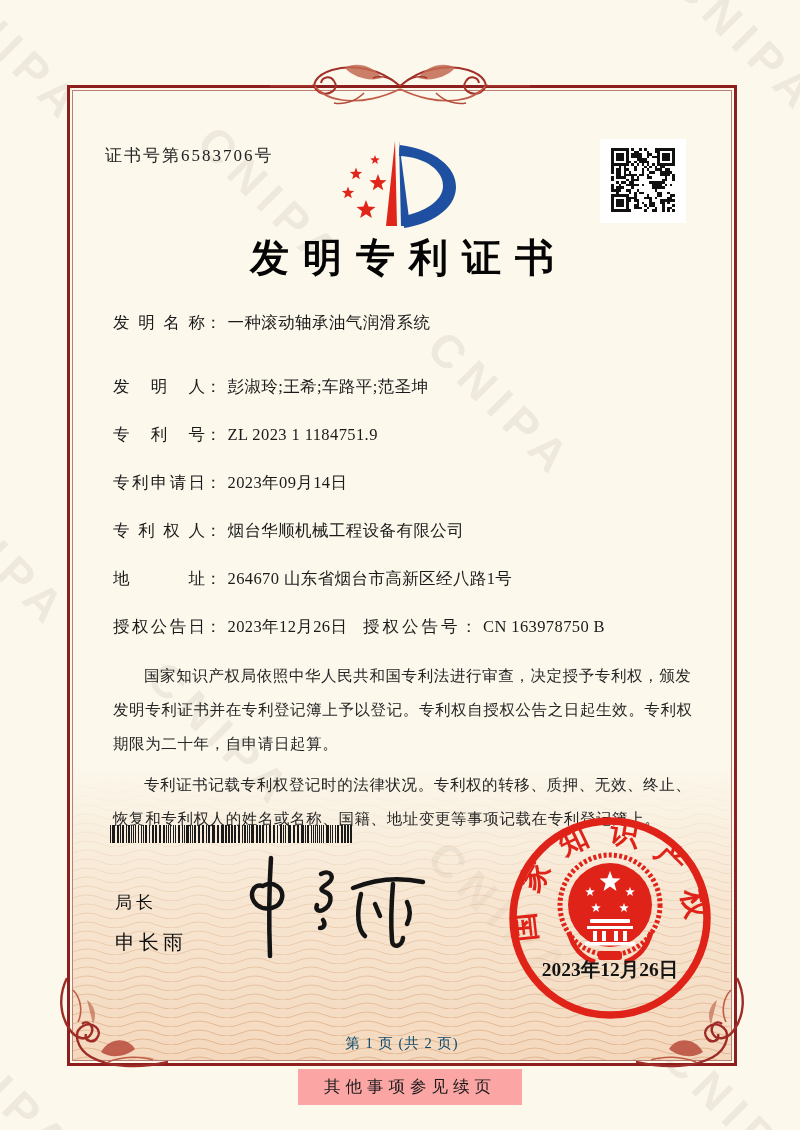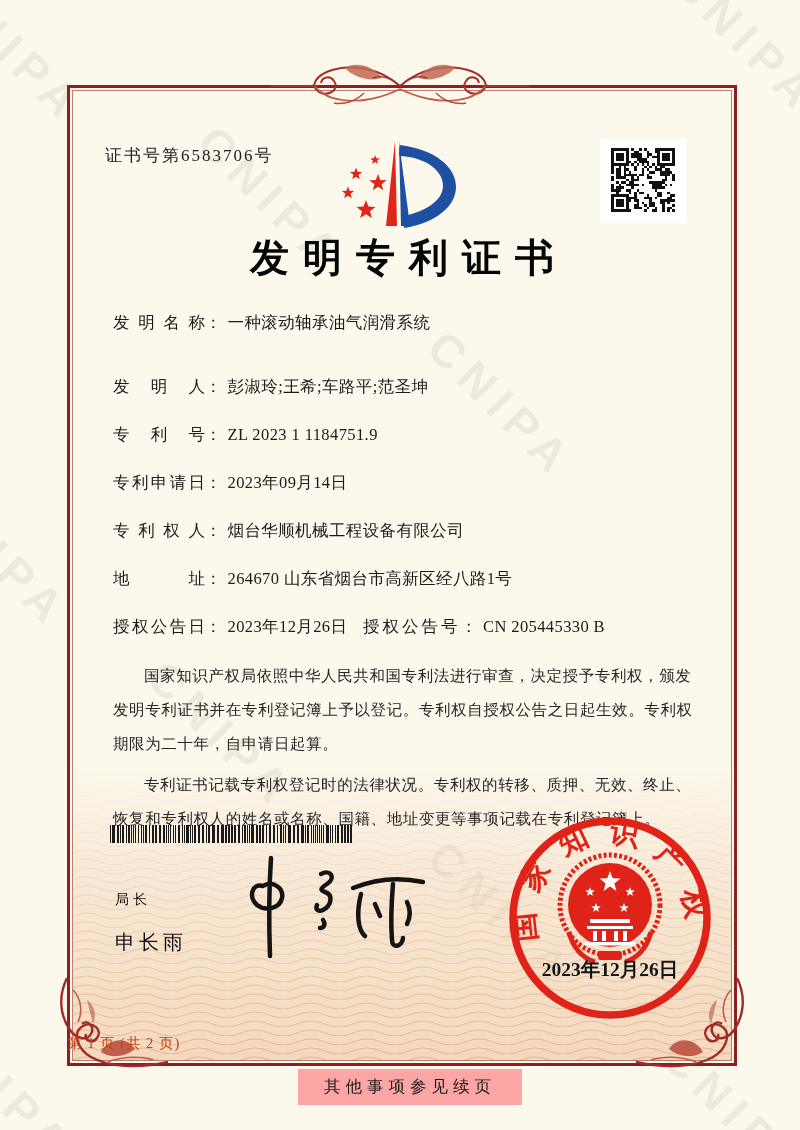--- a/index.html
+++ b/index.html
@@ -59,25 +59,25 @@
   }
   .fcolon{display:inline-block;margin-right:6px;}
   .fvalue{letter-spacing:0.4px;}
   .fpair2{position:absolute;left:250px;top:0;white-space:nowrap;}
   .fpair2 .flabel2{letter-spacing:3px;}
   .paras{
     position:absolute;left:113px;top:659px;width:580px;
     font-size:15.5px;line-height:34px;color:#262626;
   }
   .paras p{margin:0 0 7px 0;text-indent:2em;letter-spacing:0.6px;}
-  .sig-title{position:absolute;left:115px;top:891px;font-size:14px;letter-spacing:4px;color:#111;}
+  .sig-title{position:absolute;left:115px;top:891px;font-size:17px;letter-spacing:4px;color:#111;}
   .sig-name{position:absolute;left:115px;top:929px;font-size:20px;letter-spacing:4px;color:#111;}
   .page-info{
-    position:absolute;left:67px;top:1034px;width:670px;text-align:left;
-    font-size:14.5px;color:#c2410c;letter-spacing:1px;
+    position:absolute;left:67px;top:1034px;width:670px;text-align:center;
+    font-size:14.5px;color:#0c4a6e;letter-spacing:1px;
   }
   .continuation{
     position:absolute;left:298px;top:1069px;
     background:#fca5a5;padding:7px 26px;
     font-size:16.5px;letter-spacing:5px;color:#1a1a1a;white-space:nowrap;
   }
   .seal-date{font-family:"Liberation Serif","DejaVu Serif",serif;font-weight:bold;}
   .corner-right{transform:scaleX(-1);}
   svg{display:block;}
 </style>
@@ -810,21 +810,21 @@
 </div>
 <div class="field-row" style="top:520px;">
   <span class="flabel">专利权人</span><span class="fcolon">：</span><span class="fvalue">烟台华顺机械工程设备有限公司</span>
 </div>
 <div class="field-row" style="top:568px;">
   <span class="flabel">地址</span><span class="fcolon">：</span><span class="fvalue">264670 山东省烟台市高新区经八路1号</span>
 </div>
 <div class="field-row" style="top:616px;">
   <span class="flabel">授权公告日</span><span class="fcolon">：</span><span class="fvalue">2023年12月26日</span>
   <span class="fpair2">
-    <span class="flabel2">授权公告号</span><span class="fcolon">：</span><span class="fvalue">CN 205445330 B</span>
+    <span class="flabel2">授权公告号</span><span class="fcolon">：</span><span class="fvalue">CN 163978750 B</span>
   </span>
 </div>
 
 <div class="paras">
   <p>国家知识产权局依照中华人民共和国专利法进行审查，决定授予专利权，颁发发明专利证书并在专利登记簿上予以登记。专利权自授权公告之日起生效。专利权期限为二十年，自申请日起算。</p>
   <p>专利证书记载专利权登记时的法律状况。专利权的转移、质押、无效、终止、恢复和专利权人的姓名或名称、国籍、地址变更等事项记载在专利登记簿上。</p>
 </div>
 
 <svg id="barcode" class="abs" style="left:110px;top:825px;" width="246" height="18" viewBox="0 0 246 18">
     <rect x="0" y="0" width="1" height="18" fill="#1a1a1a"></rect>

